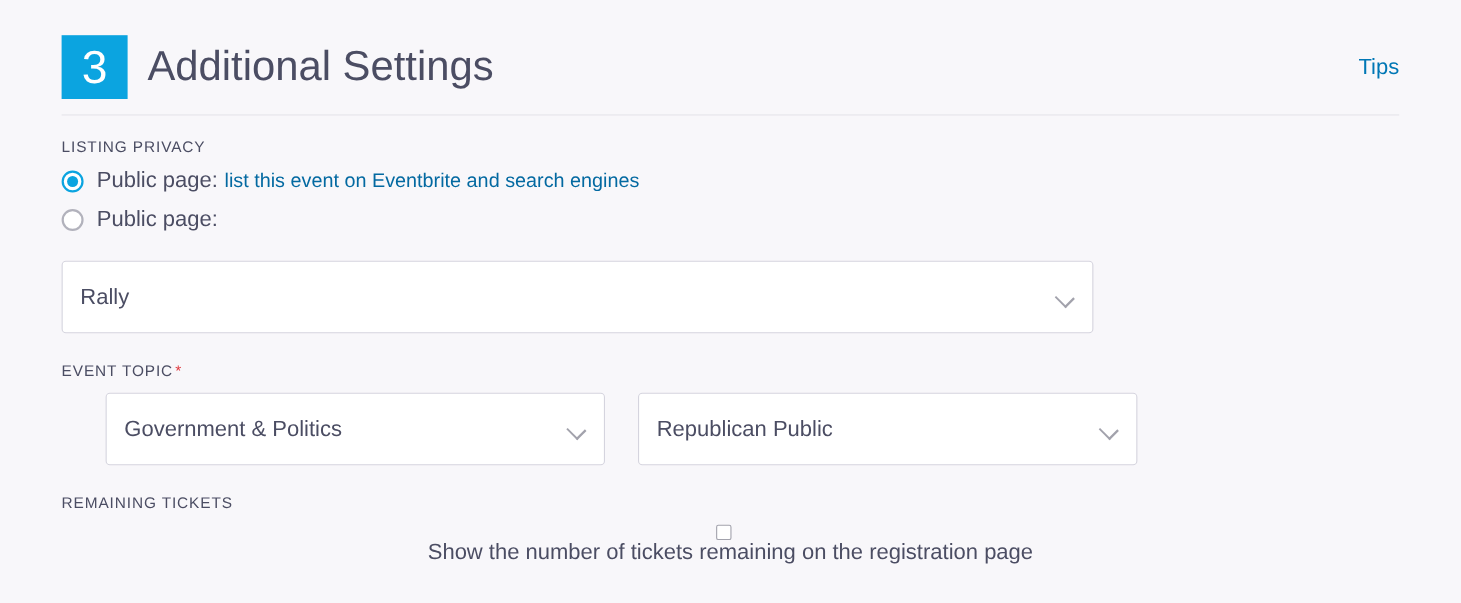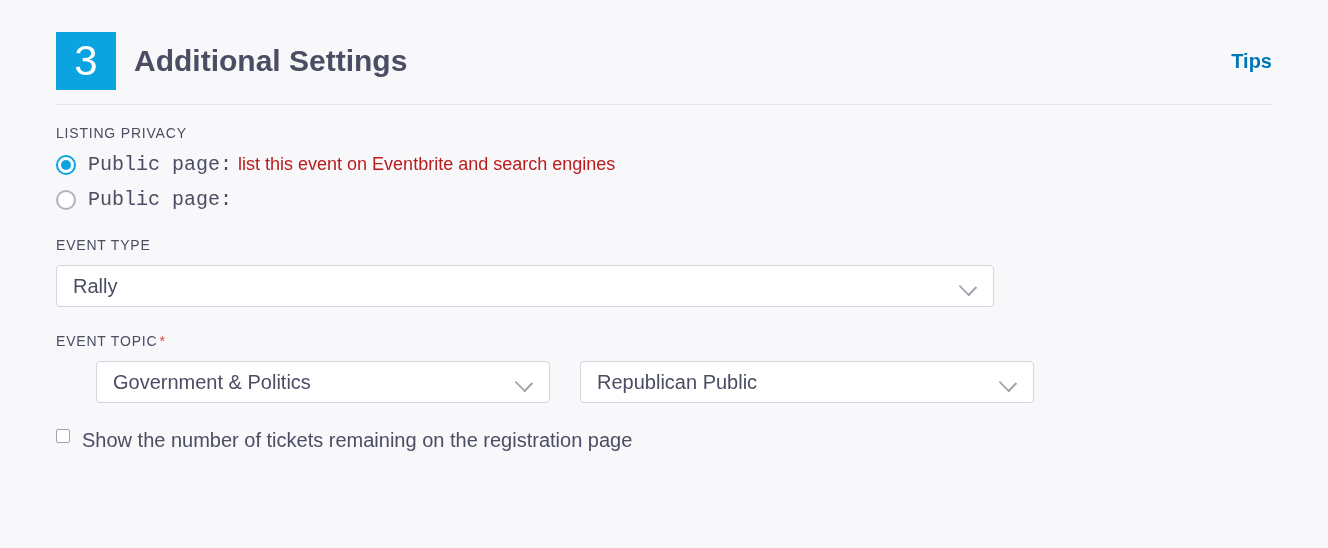--- a/index.html
+++ b/index.html
@@ -32,29 +32,29 @@
       color: #fff;
       font-size: 42px;
       font-weight: 300;
       display: flex;
       align-items: center;
       justify-content: center;
       margin-right: 18px;
       flex-shrink: 0;
     }
     .section-title {
-      font-size: 30px;
-      font-weight: 700;
+      font-size: 38px;
+      font-weight: 400;
       color: #4b4d63;
       flex: 1;
     }
     .tips-link {
       color: #0077b5;
       font-size: 20px;
-      font-weight: 700;
+      font-weight: 400;
       cursor: pointer;
     }
 
     .field-label {
       font-size: 14px;
       font-weight: 400;
       letter-spacing: 0.8px;
       color: #4b4d63;
       margin-bottom: 12px;
       text-transform: uppercase;
@@ -96,38 +96,37 @@
       background: #0ba4e0;
       display: none;
     }
     .radio-outer.selected .radio-inner {
       display: block;
     }
     .radio-label-strong {
       font-size: 20px;
       font-weight: 500;
       color: #4b4d63;
-      font-family: Liberation Mono, monospace;
     }
     .radio-label-desc {
       font-size: 18px;
       font-weight: 400;
-      color: #b91c1c;
+      color: #0369a1;
       margin-left: 6px;
     }
 
     .select-row {
       display: flex;
       gap: 30px;
       padding-left: 40px;
     }
     .select-box {
       position: relative;
       width: 938px;
-      height: 42px;
+      height: 66px;
       background: #fff;
       border: 1px solid #d5d4de;
       border-radius: 4px;
       display: flex;
       align-items: center;
       padding: 0 16px;
       cursor: pointer;
     }
     .select-box.half {
       width: 454px;
@@ -149,22 +148,23 @@
       left: 2px;
       width: 12px;
       height: 12px;
       border-right: 2px solid #a2a2ac;
       border-bottom: 2px solid #a2a2ac;
       transform: rotate(45deg) scaleY(0.85);
     }
 
     .checkbox-row {
       display: flex;
-      align-items: flex-start;
-      cursor: pointer;
+      align-items: center;
+      cursor: pointer;
+      flex-direction: column;
     }
     .checkbox-box {
       width: 14px;
       height: 14px;
       border: 1px solid #a2a2ac;
       border-radius: 2px;
       margin-right: 12px;
       background: #fff;
       flex-shrink: 0;
     }
@@ -197,21 +197,20 @@
 
     <div class="radio-row">
       <div class="radio-outer">
         
       </div>
       <span class="radio-label-strong">Public page:</span>
     </div>
   </div>
 
   <div class="block">
-    <div class="field-label">EVENT TYPE</div>
     <div class="select-box">
       <span class="select-value">Rally</span>
       <span class="chevron"></span>
     </div>
   </div>
 
   <div class="block">
     <div class="field-label">
       <span>EVENT TOPIC</span><span class="required-star">*</span>
     </div>
@@ -221,19 +220,20 @@
         <span class="chevron"></span>
       </div>
       <div class="select-box half">
         <span class="select-value">Republican Public</span>
         <span class="chevron"></span>
       </div>
     </div>
   </div>
 
   <div class="block" style="margin-bottom:0;">
+    <div class="field-label">REMAINING TICKETS</div>
     <div class="checkbox-row">
       <div class="checkbox-box"></div>
       <span class="checkbox-label">Show the number of tickets remaining on the registration page</span>
     </div>
   </div>
 
 </div>
 
 </body></html>

